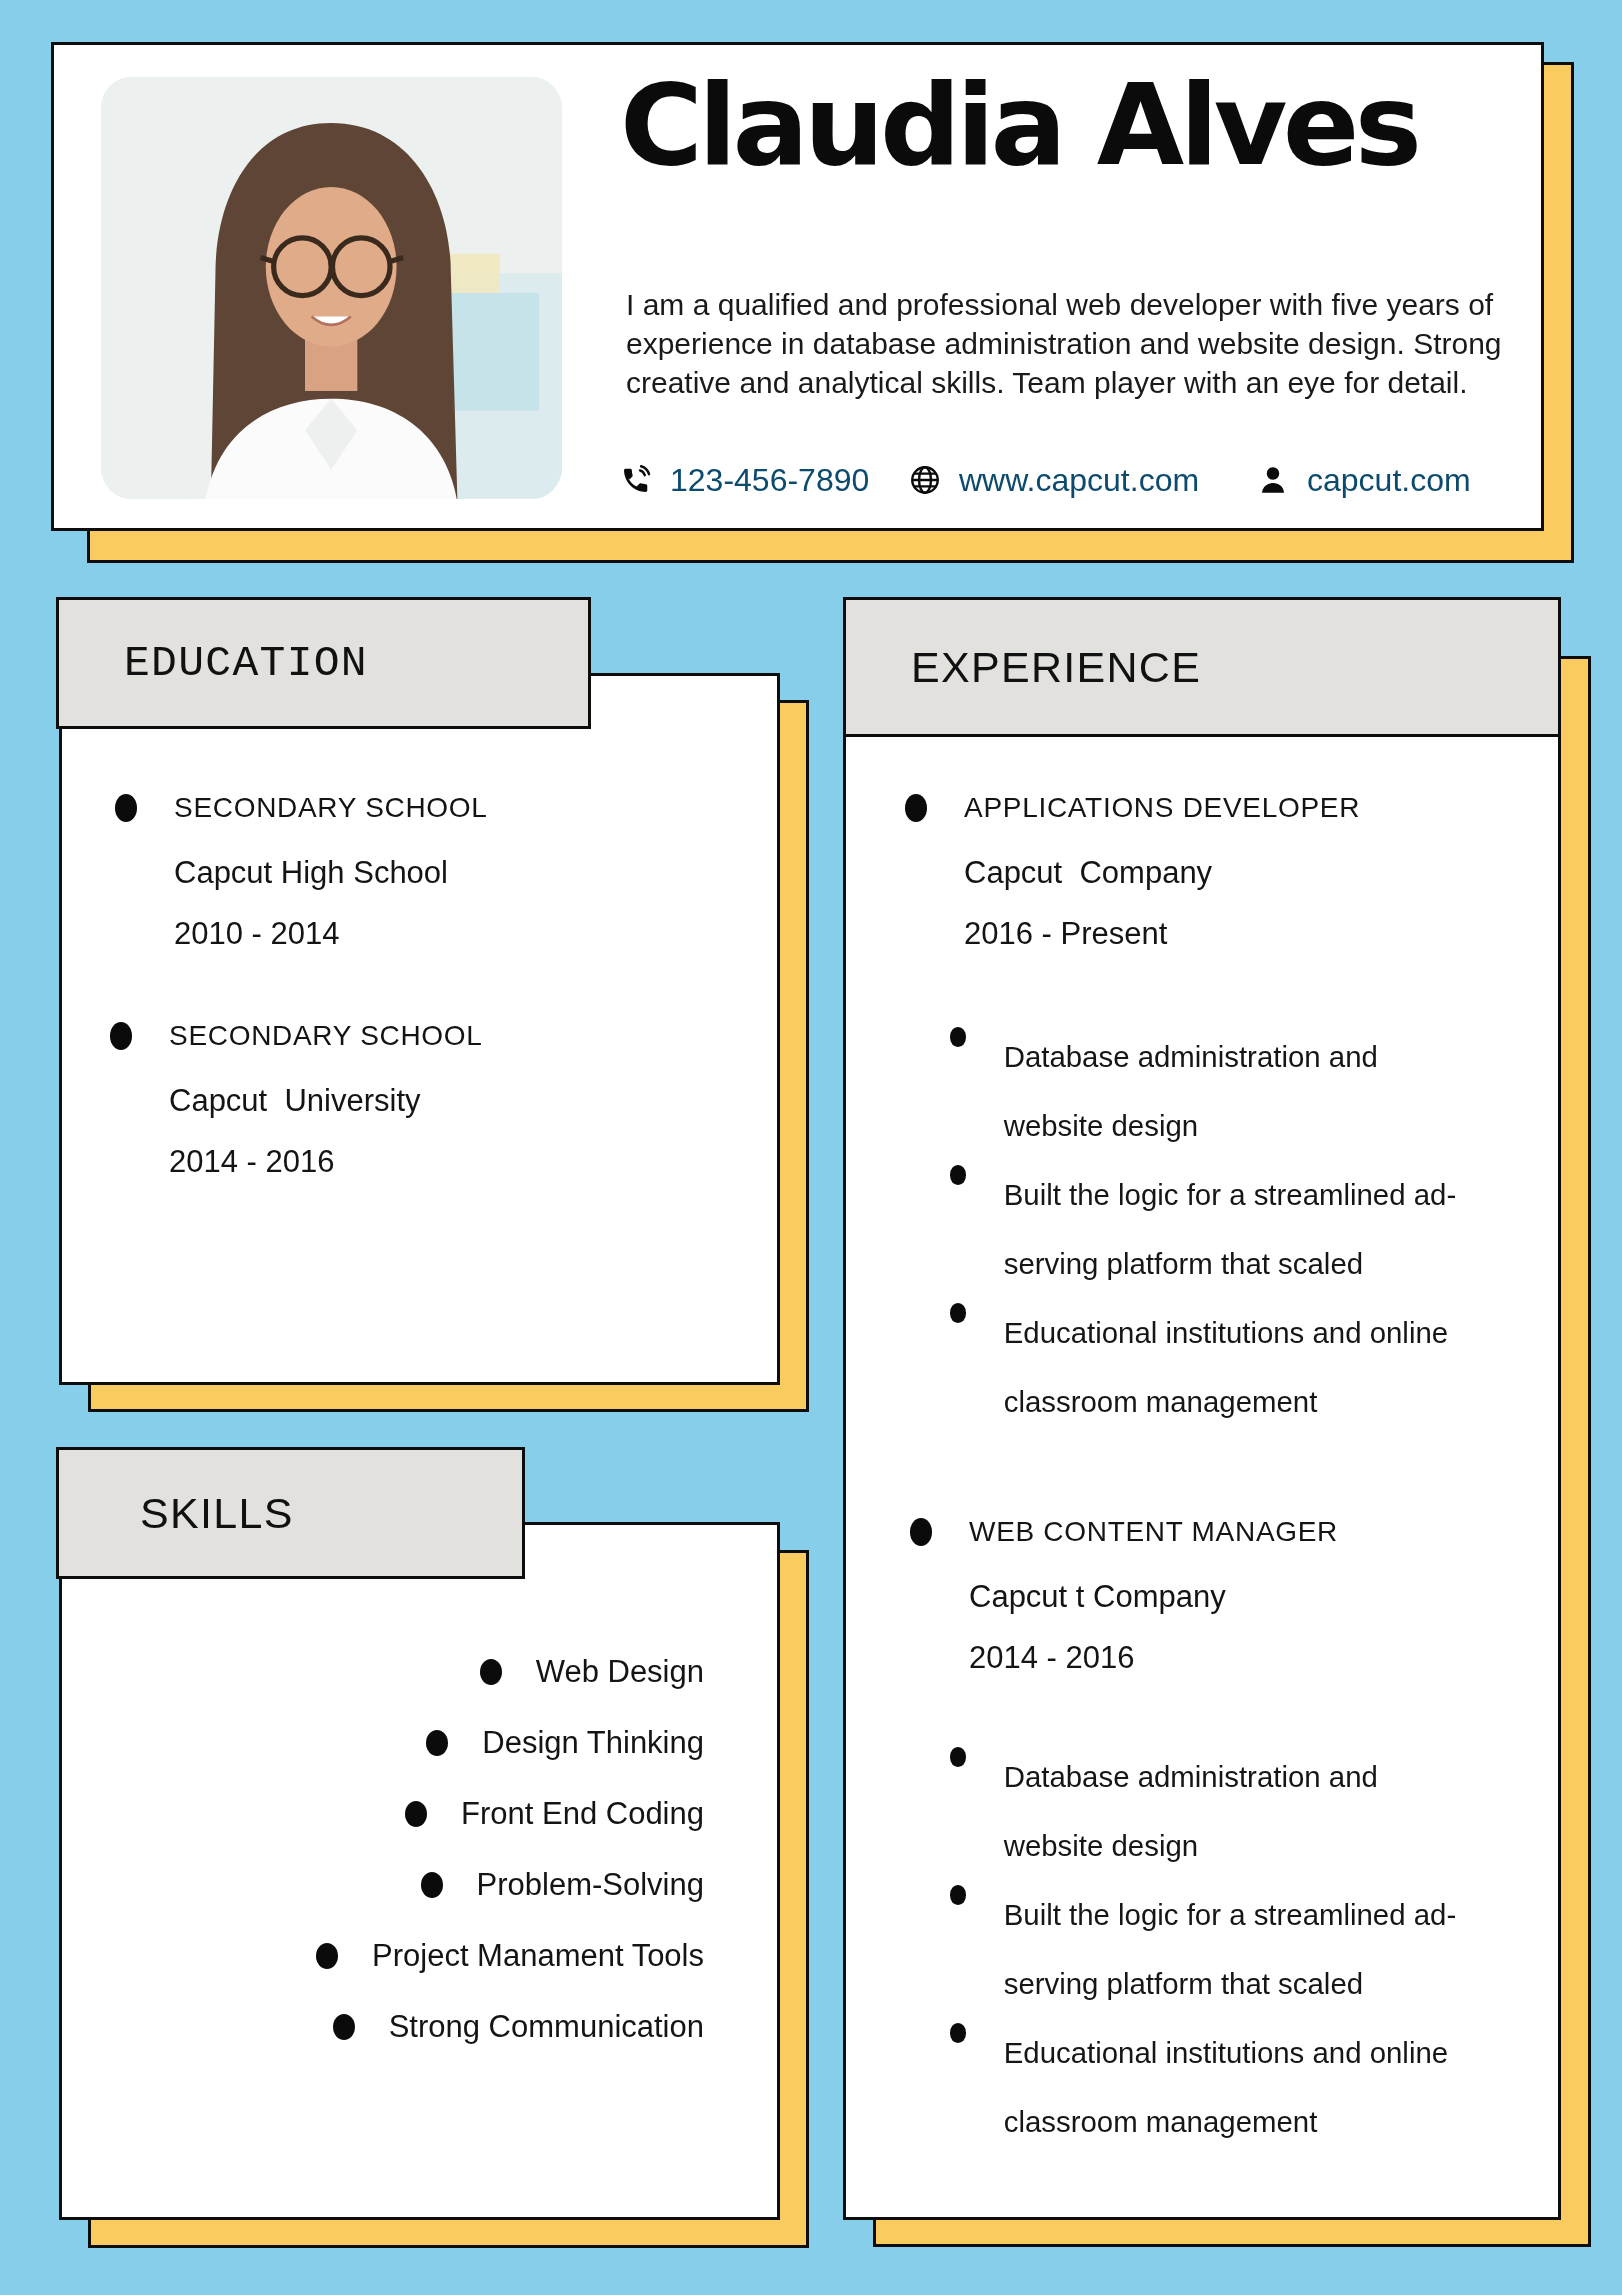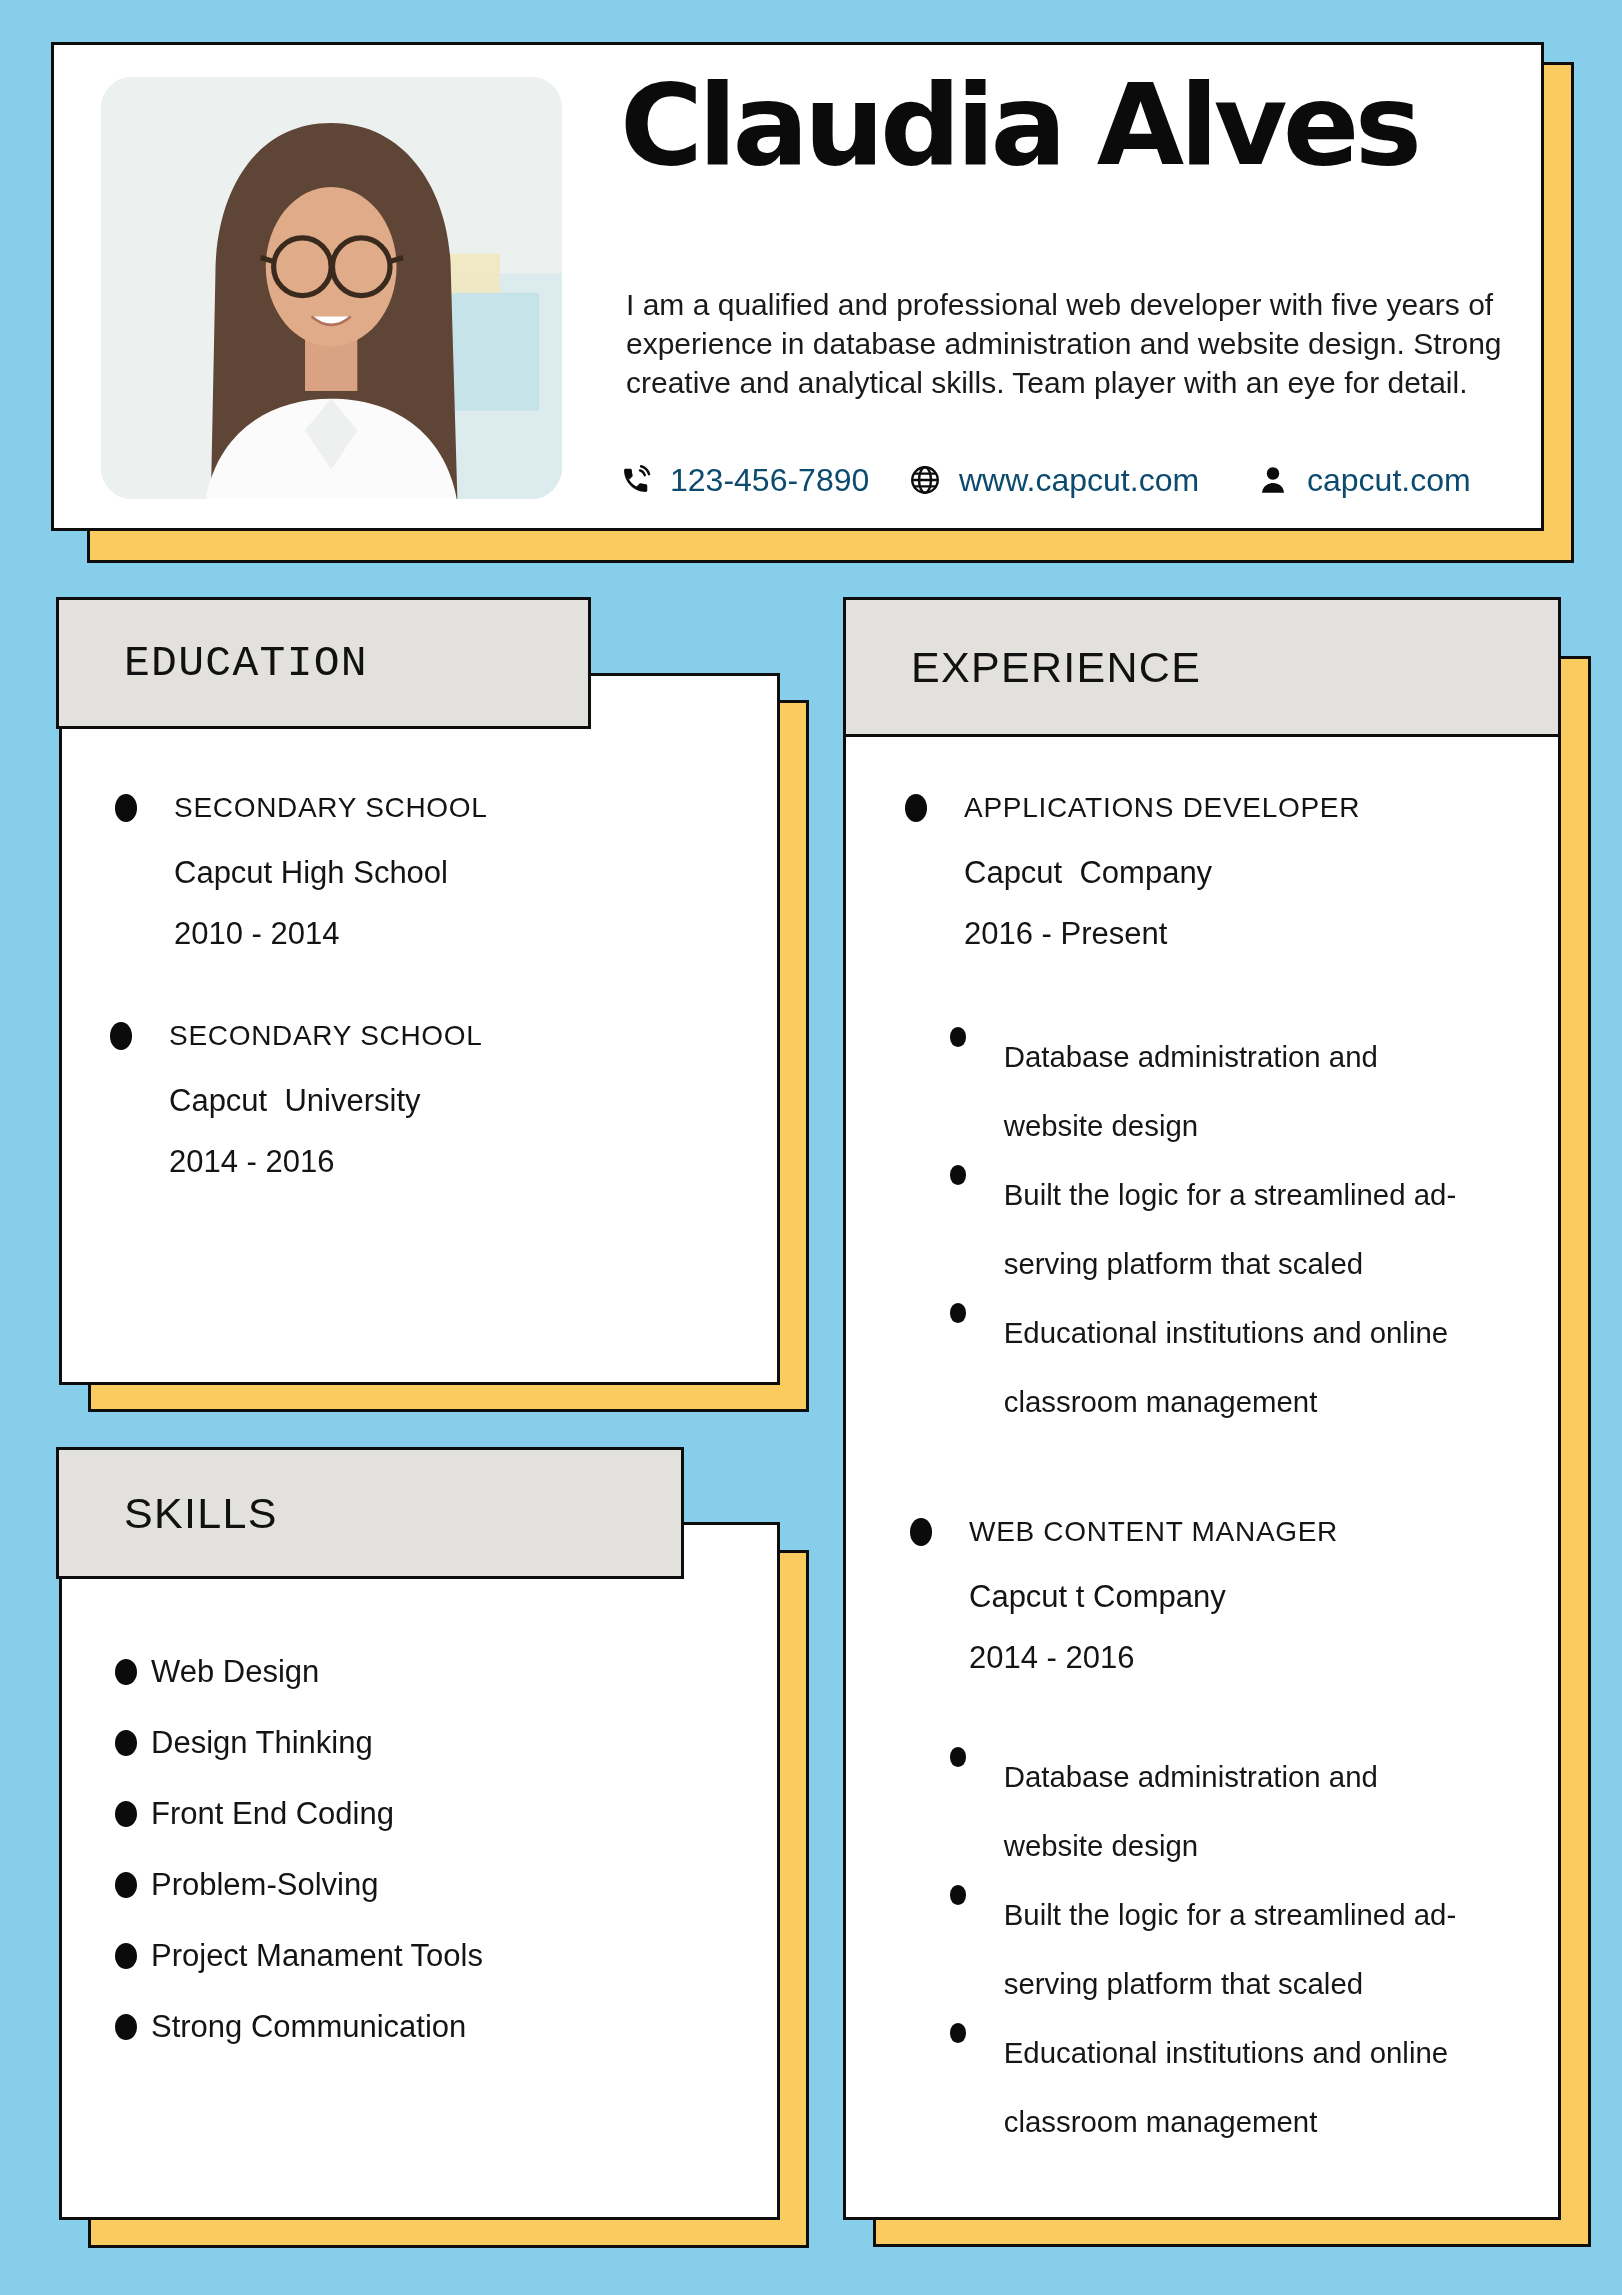--- a/index.html
+++ b/index.html
@@ -64,23 +64,23 @@
   .dot-md{width:22px;height:26px;}
   .dot-sm{width:15.7px;height:19.6px;margin-top:5.2px;}
 
   .entry .e-title{font-size:28px;letter-spacing:0.7px;line-height:30px;margin-bottom:33px;white-space:pre-wrap;}
   .entry .e-org{font-size:31px;line-height:33px;margin-bottom:27.5px;white-space:pre-wrap;}
   .entry .e-dates{font-size:31px;line-height:33px;white-space:pre-wrap;}
   .edu-entry-1{left:115px;top:793px;}
   .edu-entry-2{left:110px;top:1021px;}
   .skills-shadow{left:88px;top:1550px;width:721px;height:698px;}
   .skills-card{left:59px;top:1522px;width:721px;height:698px;}
-  .skills-head{left:56px;top:1447px;width:628px;height:132px;}
+  .skills-head{left:56px;top:1447px;width:469px;height:132px;padding-left:16px;}
   .skills-list{position:absolute;left:115px;top:1636px;width:589px;}
-  .skill-row{display:flex;align-items:center;gap:14px;height:71px;}
+  .skill-row{display:flex;align-items:center;gap:34px;height:71px;justify-content:flex-end;}
   .skill-row .s-label{font-size:31px;color:#141414;}
 
   
   .exp-shadow{left:873px;top:656px;width:718px;height:1591px;}
   .exp-card{left:843px;top:627px;width:718px;height:1593px;}
   .exp-head{left:843px;top:597px;width:718px;height:140px;}
 
   .exp-entry-1{left:905px;top:793px;}
   .exp-entry-2{left:910px;top:1517px;}
 

